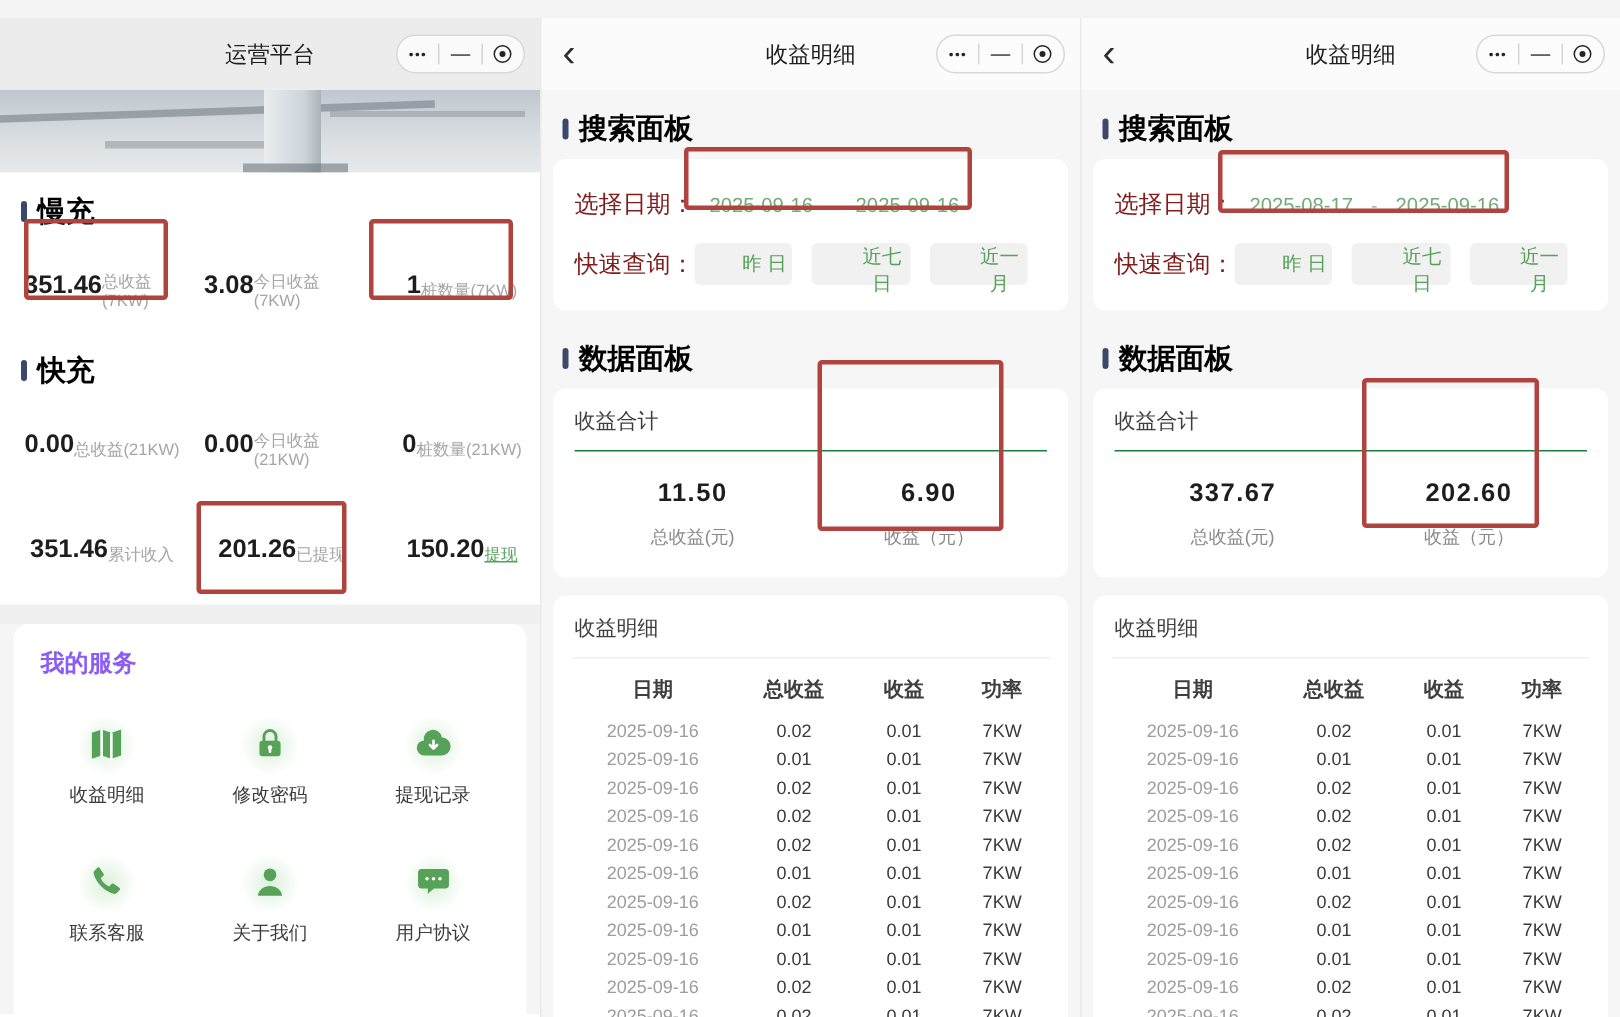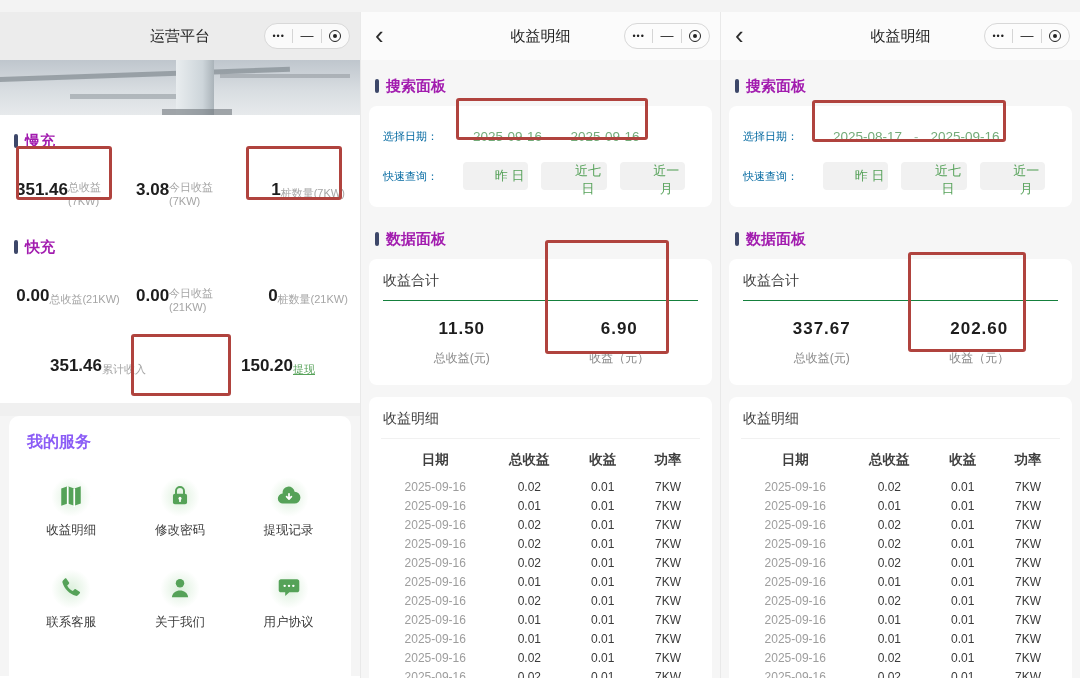--- a/index.html
+++ b/index.html
@@ -31,21 +31,21 @@
   
   .banner { height:55px; background:linear-gradient(180deg,#bfc6cd 0%,#d8dde1 55%,#e7eaec 100%); position:relative; overflow:hidden; }
   .banner .pillar { position:absolute; left:49%; top:-4px; width:38px; height:64px; background:linear-gradient(90deg,#e9edef,#cdd5da 70%,#aab3b9); border-radius:3px; }
   .banner .slat1 { position:absolute; left:-10px; top:12px; width:300px; height:5px; background:#7d858c; opacity:.65; transform:rotate(-2deg); }
   .banner .slat2 { position:absolute; left:70px; top:34px; width:120px; height:5px; background:#868d93; opacity:.5; }
   .banner .slat3 { position:absolute; right:10px; top:14px; width:130px; height:4px; background:#8b9298; opacity:.5; }
   .banner .base { position:absolute; left:45%; bottom:0; width:70px; height:6px; background:#6f767c; opacity:.6; }
 
   .sec-head { display:flex; align-items:center; padding:0 14px; height:20px; margin-top:16px; }
   .sec-bar { width:4px; height:14px; border-radius:2px; background:#3d4769; margin-right:7px; }
-  .sec-title { font-size:15px; color:#a21caf; font-weight:600; }
+  .sec-title { font-size:19px; color:#000000; font-weight:600; }
 
   .stats-row { display:flex; height:62px; margin-top:8px; }
   .stat { flex:1; display:flex; flex-direction:row; align-items:center; justify-content:center;padding-left:16px; }
   .stat .val { font-size:17px; font-weight:700; color:#1d1d1d; }
   .stat .lab { font-size:11px; color:#a5a5a5; margin-top:6px; }
   .stat .lab.link { color:#57a25a; text-decoration:underline; cursor:pointer; }
 
   .gap-strip { height:13px; background:#f0f0f0; margin-top:6px; }
   .services-wrap { background:#f5f5f5; height:260px; padding:0 9px; }
   .services-card { background:#fff; border-radius:10px 10px 0 0; height:100%; padding:16px 8px 0; }
@@ -56,21 +56,21 @@
   .svc-icon::before { content:""; position:absolute; left:2px; top:-2px; width:40px; height:40px; border-radius:50%;
     background:radial-gradient(circle,rgba(128,200,128,.28) 0%,rgba(128,200,128,0) 70%); }
   .svc-icon svg { width:26px; height:26px; position:relative; }
   .svc-label { font-size:12.5px; color:#3c3c3c; margin-top:9px; }
 
   
   .card { background:#fff; border-radius:8px; margin:0 8px; }
   .search-card { margin-top:10px; padding:15px 14px 16px; }
   .form-row { display:flex; align-items:center; height:30px; }
   .form-row + .form-row { margin-top:10px; }
-  .form-label { font-size:11px; color:#0369a1; width:90px; }
+  .form-label { font-size:16px; color:#7f1d1d; width:90px; }
   .date-val { font-size:13.5px; color:#74ab79; cursor:pointer; }
   .date-sep { font-size:13px; color:#9bbb9e; margin:0 12px; }
   .quick-btn { border:none; background:#f1f1f1; color:#55a158; font-size:13px; width:70px; height:28px;
     border-radius:4px; margin-right:13px; cursor:pointer; font-family:inherit;padding-left:28px; }
 
   .sum-card { margin-top:10px; padding:13px 14px 18px; }
   .sum-title { font-size:14px; color:#3f3f3f; padding-bottom:10px; border-bottom:1px solid #15803d; }
   .sum-cols { display:flex; margin-top:18px; }
   .sum-col { flex:1; display:flex; flex-direction:column; align-items:center; }
   .sum-col .val { font-size:17px; font-weight:700; color:#1d1d1d; letter-spacing:1px; }
@@ -162,20 +162,24 @@
       <div class="stat">
         <span class="val">0</span>
         <span class="lab">桩数量(21KW)</span>
       </div>
     </div>
 
     <div class="stats-row">
       <div class="stat">
         <span class="val">351.46</span>
         <span class="lab">累计收入</span>
+      </div>
+      <div class="stat">
+        <span class="val">201.26</span>
+        <span class="lab">已提现</span>
       </div>
       <div class="stat">
         <span class="val">150.20</span>
         <span class="lab link">提现</span>
       </div>
     </div>
 
     <div class="gap-strip"></div>
 
     <div class="services-wrap">

